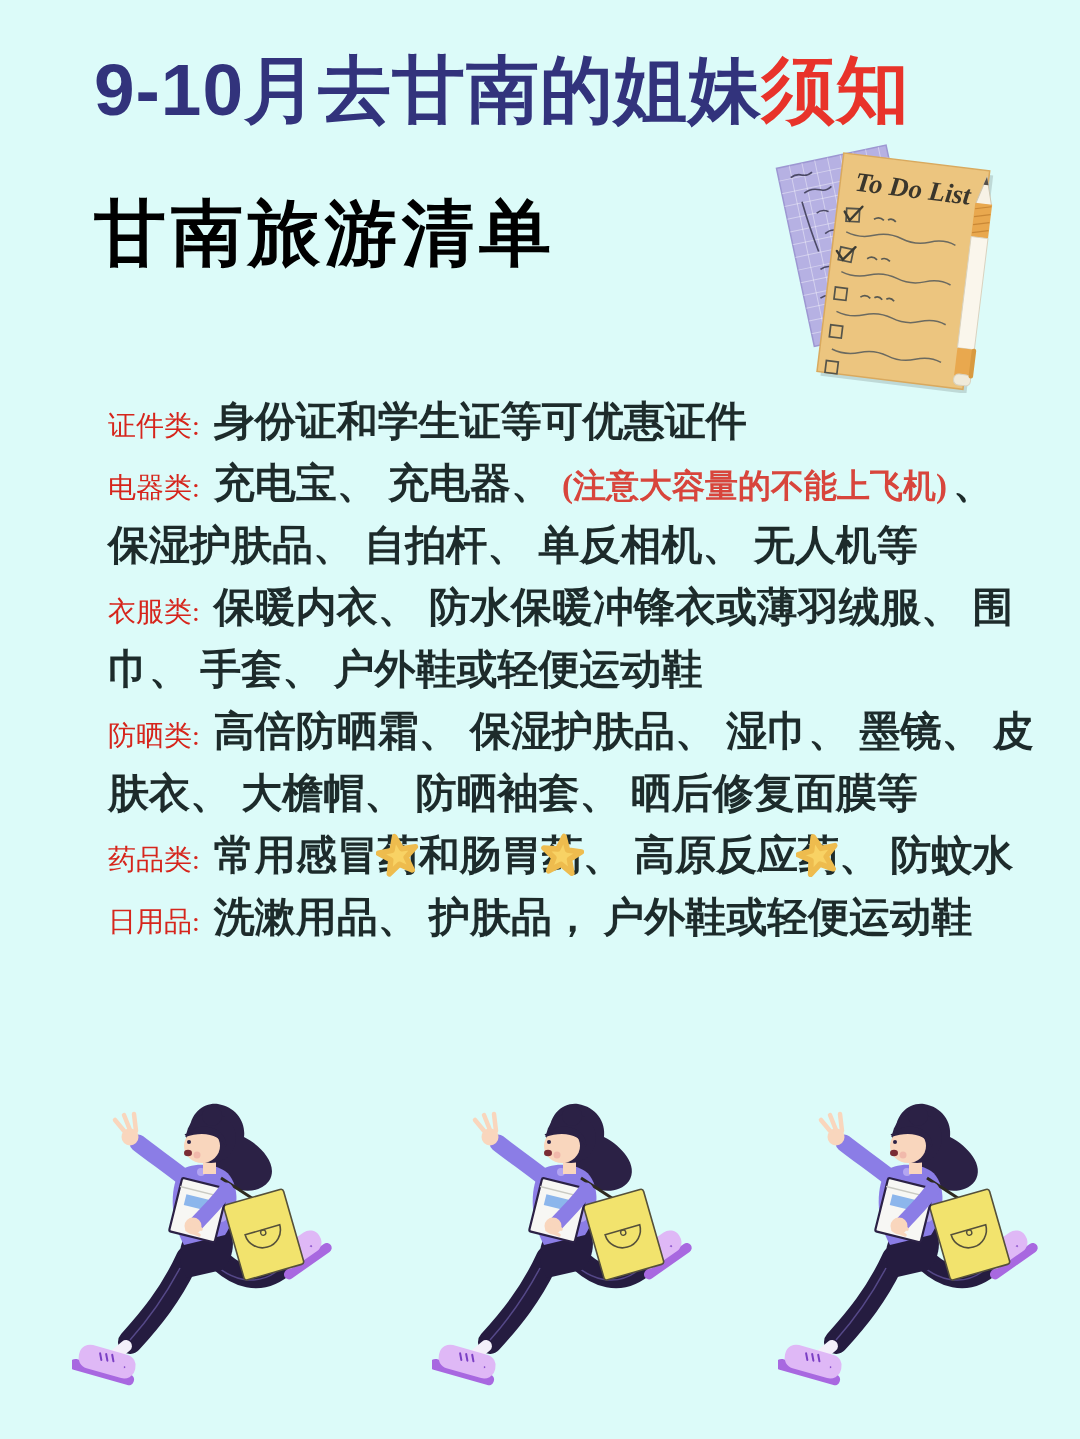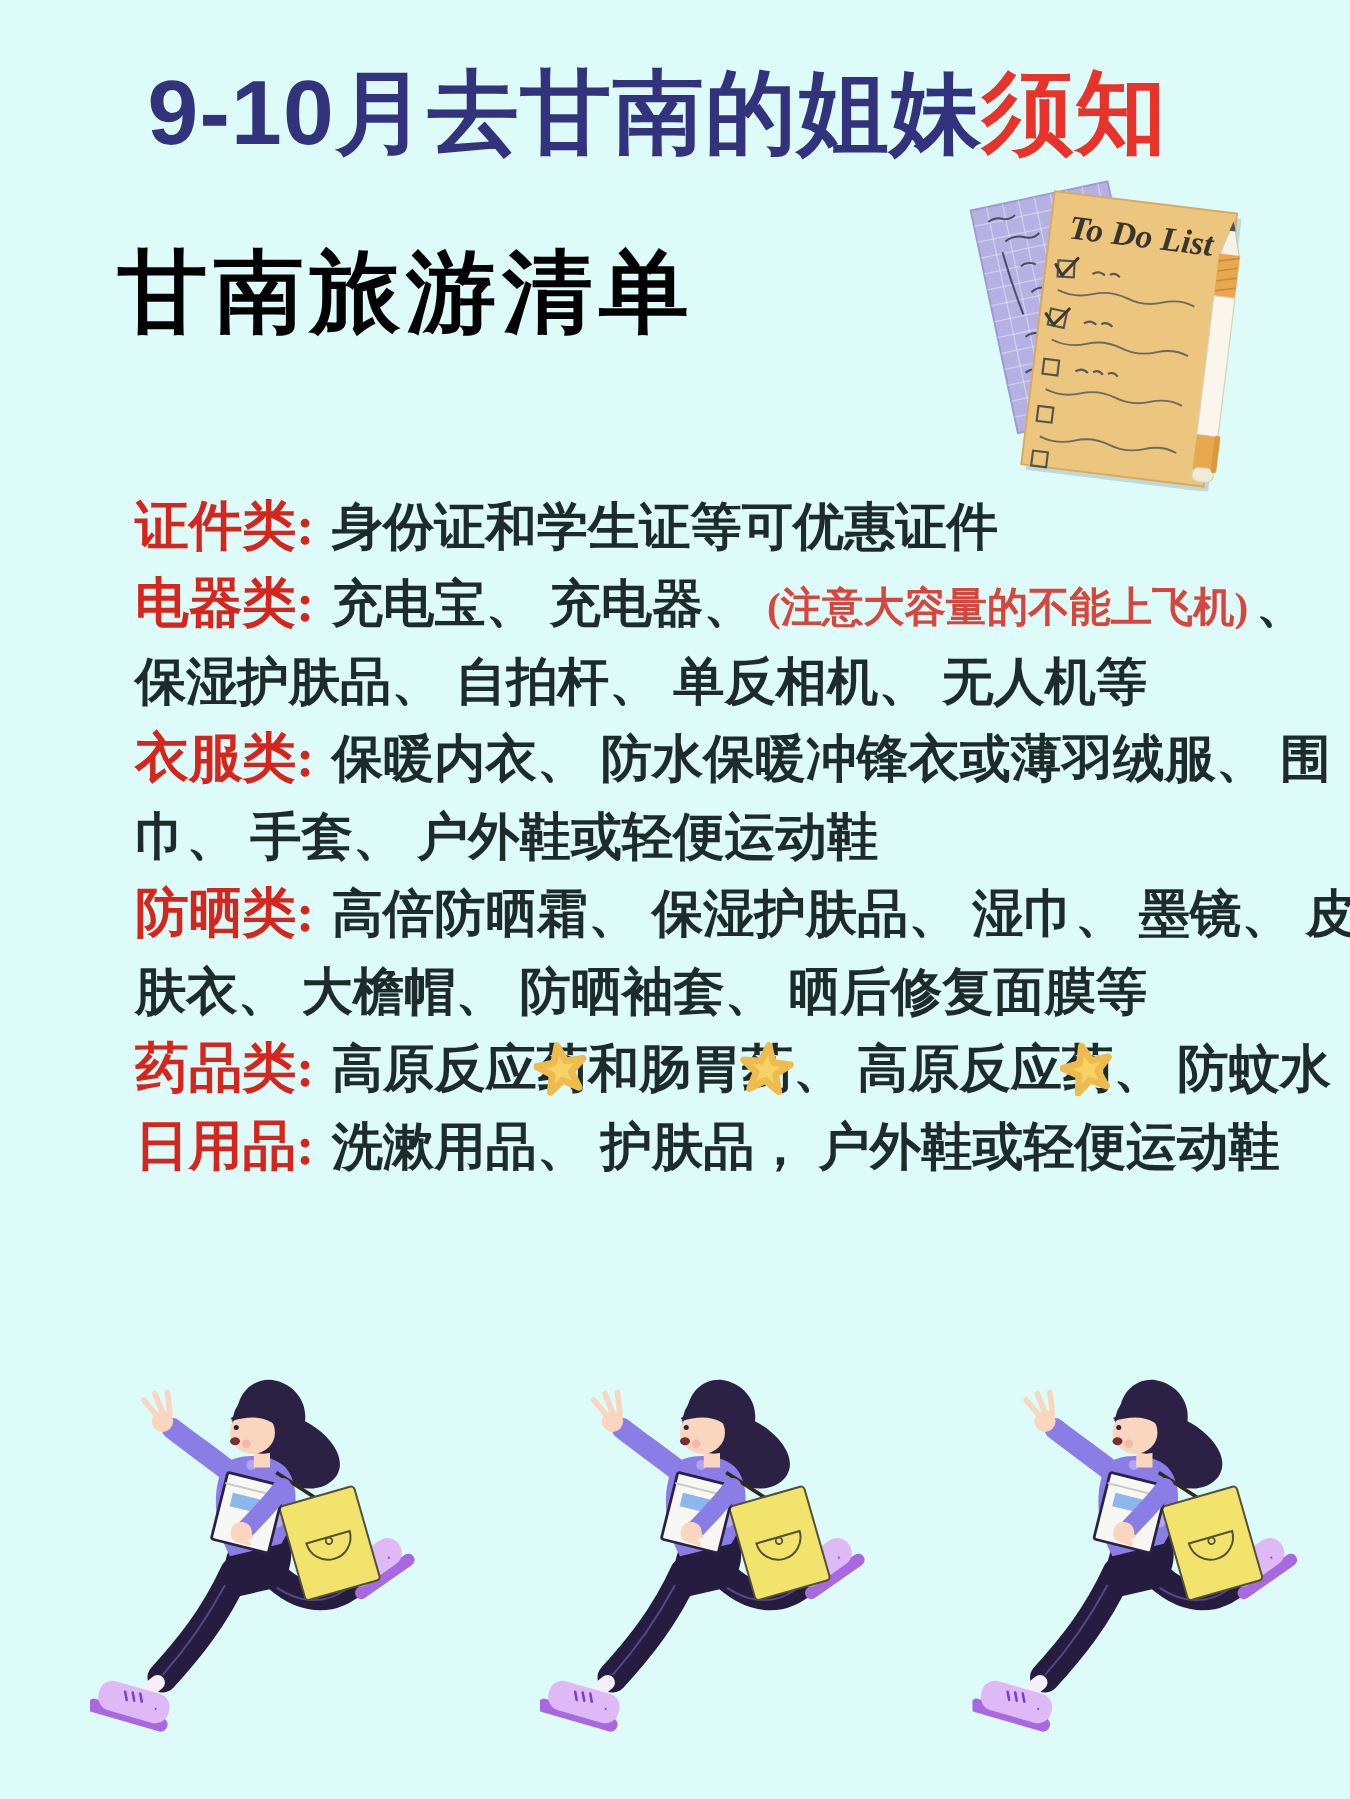--- a/index.html
+++ b/index.html
@@ -8,41 +8,41 @@
     width:1080px;height:1439px;
     background:#dcfbf9;
     overflow:hidden;
     font-family:"Liberation Sans","DejaVu Sans",sans-serif;
   }
   
   .main-title{
     position:absolute;top:42px;left:0;width:1004px;
     text-align:center;
     font-size:73px;font-weight:900;letter-spacing:1px;
-    color:#32337c;white-space:nowrap;padding-left:24px;
+    color:#32337c;white-space:nowrap;
   }
   .main-title .accent{color:#e8332a;}
   .sub-title{
     position:absolute;top:186px;left:94px;
     font-size:72px;font-weight:900;letter-spacing:5px;
     color:#000000;white-space:nowrap;
   }
   
   .checklist{
     position:absolute;top:390px;left:108px;width:900px;
     font-family:"Liberation Serif","DejaVu Serif",serif;
     color:#1d2b2b;
   }
   .cl-line{
     height:62px;line-height:62px;
     font-size:41px;font-weight:600;
     white-space:nowrap;
   }
   .cl-label{
-    color:#d6251c;font-weight:700;font-size:43px;
+    color:#d6251c;font-weight:400;font-size:28px;
     margin-right:14px;
     margin-top:44px;
   }
   .cl-note{
     color:#d8453c;font-size:33px;font-weight:600;
     margin:4px 6px 0 10px;
   }
   .censor{
     position:relative;display:inline-block;width:41px;
     vertical-align:baseline;
@@ -160,21 +160,21 @@
     <div class="cl-line">
       <span>巾、 手套、 户外鞋或轻便运动鞋</span>
     </div>
     <div class="cl-line">
       <span class="cl-label">防晒类:</span><span>高倍防晒霜、 保湿护肤品、 湿巾、 墨镜、 皮</span>
     </div>
     <div class="cl-line">
       <span>肤衣、 大檐帽、 防晒袖套、 晒后修复面膜等</span>
     </div>
     <div class="cl-line">
-      <span class="cl-label">药品类:</span><span>高原反应</span><span class="censor"><span class="censor-char">药</span><svg class="star-icon" viewBox="0 0 40 40">
+      <span class="cl-label">药品类:</span><span>常用感冒</span><span class="censor"><span class="censor-char">药</span><svg class="star-icon" viewBox="0 0 40 40">
             <path d="M20,3 L24.4,14.9 L37.1,15.4 L27.1,23.3 L30.6,35.6 L20,28.5 L9.4,35.6 L12.9,23.3 L2.9,15.4 L15.6,14.9 Z" fill="#f8d264" stroke="#eebc4e" stroke-width="5" stroke-linejoin="round" transform="rotate(-10 20 21)"></path>
           </svg></span><span>和肠胃</span><span class="censor"><span class="censor-char">药</span><svg class="star-icon" viewBox="0 0 40 40">
             <path d="M20,3 L24.4,14.9 L37.1,15.4 L27.1,23.3 L30.6,35.6 L20,28.5 L9.4,35.6 L12.9,23.3 L2.9,15.4 L15.6,14.9 Z" fill="#f8d264" stroke="#eebc4e" stroke-width="5" stroke-linejoin="round" transform="rotate(6 20 21)"></path>
           </svg></span><span>、 高原反应</span><span class="censor"><span class="censor-char">药</span><svg class="star-icon" viewBox="0 0 40 40">
             <path d="M20,3 L24.4,14.9 L37.1,15.4 L27.1,23.3 L30.6,35.6 L20,28.5 L9.4,35.6 L12.9,23.3 L2.9,15.4 L15.6,14.9 Z" fill="#f8d264" stroke="#eebc4e" stroke-width="5" stroke-linejoin="round" transform="rotate(-14 20 21)"></path>
           </svg></span><span>、 防蚊水</span>
     </div>
     <div class="cl-line">
       <span class="cl-label">日用品:</span><span>洗漱用品、 护肤品， 户外鞋或轻便运动鞋</span>
     </div>

